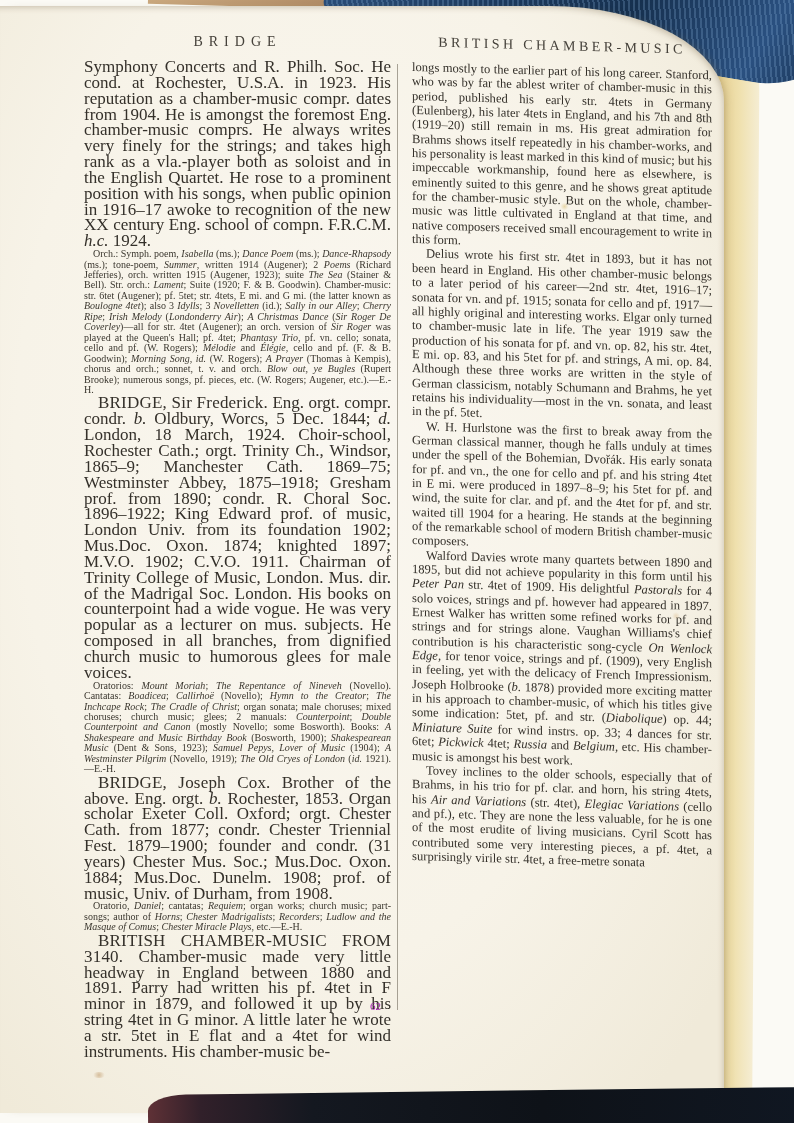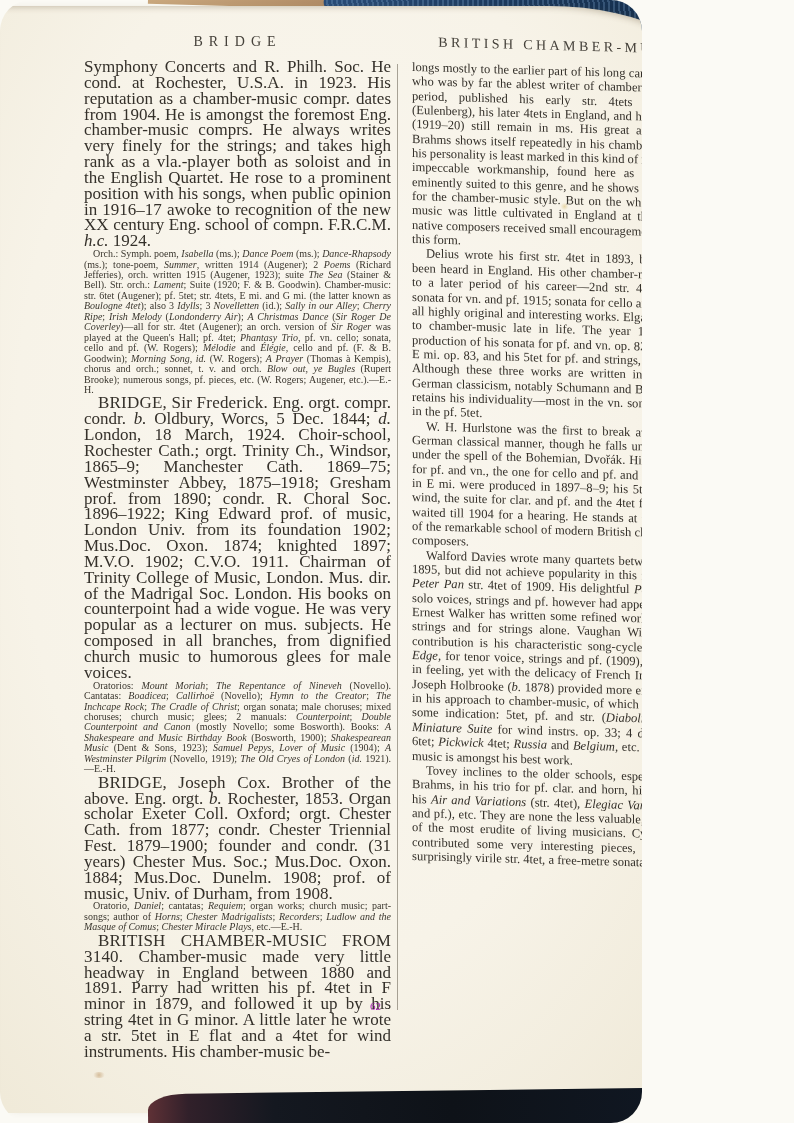--- a/index.html
+++ b/index.html
@@ -1,18 +1,18 @@
 <!DOCTYPE html>
 <html><head>
 <meta charset="utf-8">
 <style>
   html,body { margin:0; padding:0; }
   body { width:794px; height:1123px; overflow:hidden; background:#fbfaf5;
          font-family:"Liberation Serif", serif; }
-  .scene { position:relative; width:642px; height:1123px; overflow:hidden;border-radius:31px; }
+  .scene { position:relative; width:794px; height:1123px; overflow:hidden; }
 
   
   .tan-strip { position:absolute; left:148px; top:-4px; width:240px; height:11px;
     background:linear-gradient(90deg,#caa87e,#a8835f); transform:rotate(1.6deg); z-index:1; }
 
   
   .page-stack { position:absolute; left:698px; top:28px; width:58px; height:1062px; z-index:1;
     background:linear-gradient(90deg,#f3e9c8 0%,#e7d193 30%,#efe0ad 65%,#f5edd3 100%);
     border-top-left-radius:40px 110px; border-top-right-radius:26px 70px;
     transform:rotate(0.4deg); }

